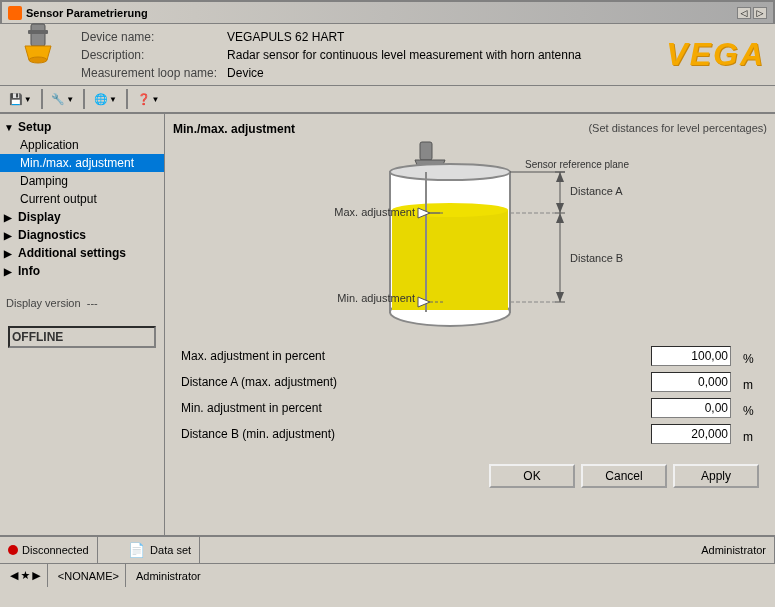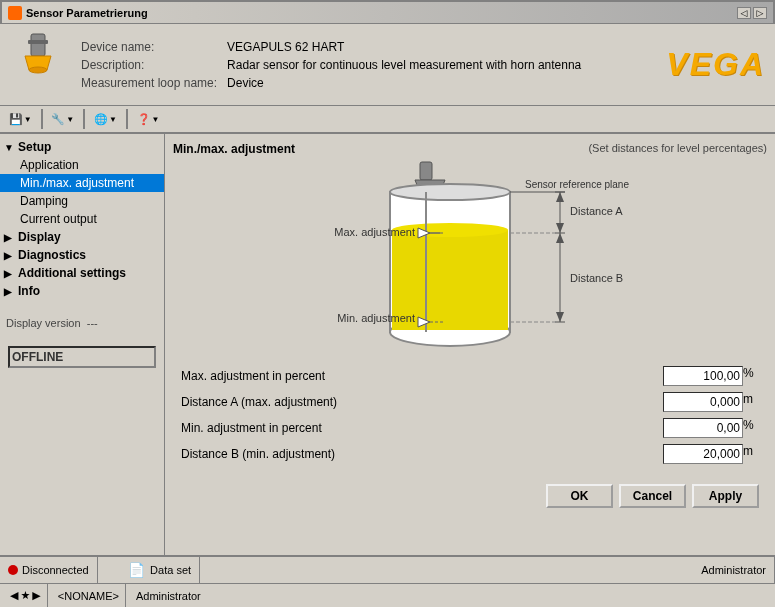--- a/index.html
+++ b/index.html
@@ -16,21 +16,21 @@
     .title-bar-left { display: flex; align-items: center; gap: 4px; }
     .title-bar-icon { width: 14px; height: 14px; background: #ff6600; border-radius: 2px; }
     .title-bar-text { font-size: 11px; font-weight: bold; color: #000; text-align: right; }
     .title-bar-controls { display: flex; gap: 2px; }
     .title-bar-btn { width: 14px; height: 12px; background: #d4d0c8; border: 1px solid #808080; font-size: 9px; display: flex; align-items: center; justify-content: center; cursor: pointer; }
 
     
     .device-info {
       background: #d4d0c8; border-bottom: 1px solid #808080;
       padding: 6px 10px; display: flex; align-items: center; gap: 10px;
-      height: 82px;
+      height: 62px;
     }
     .device-icon { width: 55px; height: 65px; display: flex; align-items: center; justify-content: center; }
     .device-details { flex: 1; }
     .device-details table { font-size: 12px; }
     .device-details td { padding: 1px 4px; }
     .device-details td:first-child { color: #444; }
     .device-details td:last-child { font-weight: normal; }
     .vega-logo { font-family: 'Arial Black', sans-serif; font-size: 32px; font-weight: 900; font-style: italic; color: #f5a900; letter-spacing: 2px; text-shadow: 1px 1px 0 #c8860a; }
 
     
@@ -84,35 +84,35 @@
     .tank-container { display: flex; justify-content: center; align-items: center; height: 200px; }
 
     
     .params-section {
       background: #d4d0c8; padding: 6px 0;
     }
     .param-row {
       display: flex; align-items: center; margin-bottom: 6px;
     }
     .param-label { flex: 1; font-size: 12px; padding-left: 8px; }
-    .param-input-group { display: flex; align-items: flex-start; gap: 0; margin-right: 8px; }
+    .param-input-group { display: flex; align-items: flex-end; gap: 12px; margin-right: 8px; }
     .param-input {
       width: 80px; height: 20px; border: 1px inset #808080; background: white;
       text-align: right; font-size: 12px; padding: 0 2px;
     }
     .param-unit { font-size: 12px; min-width: 16px; }
 
     
     .buttons-row {
       display: flex; justify-content: flex-end; gap: 6px; padding: 8px 8px 4px 0;
     }
     .btn {
-      width: 67px; height: 24px; background: #d4d0c8;
+      width: 86px; height: 24px; background: #d4d0c8;
       border: 2px outset #f0f0f0; cursor: pointer; font-size: 12px;
-      display: flex; align-items: center; justify-content: center; font-weight: bold;
+      display: flex; align-items: center; justify-content: center;
     }
 
     
     .status-bar {
       height: 28px; background: #d4d0c8; border-top: 2px solid #808080;
       display: flex; align-items: center; font-size: 11px; gap: 23px;
     }
     .status-section {
       display: flex; align-items: center; gap: 4px;
       padding: 0 8px; border-right: 1px solid #808080; height: 100%;

